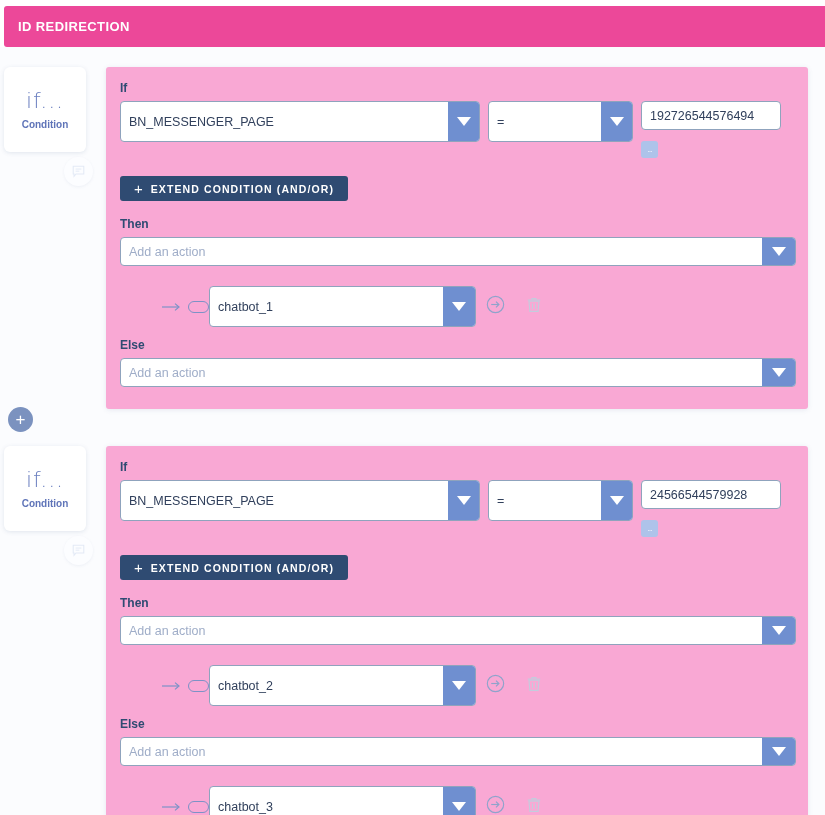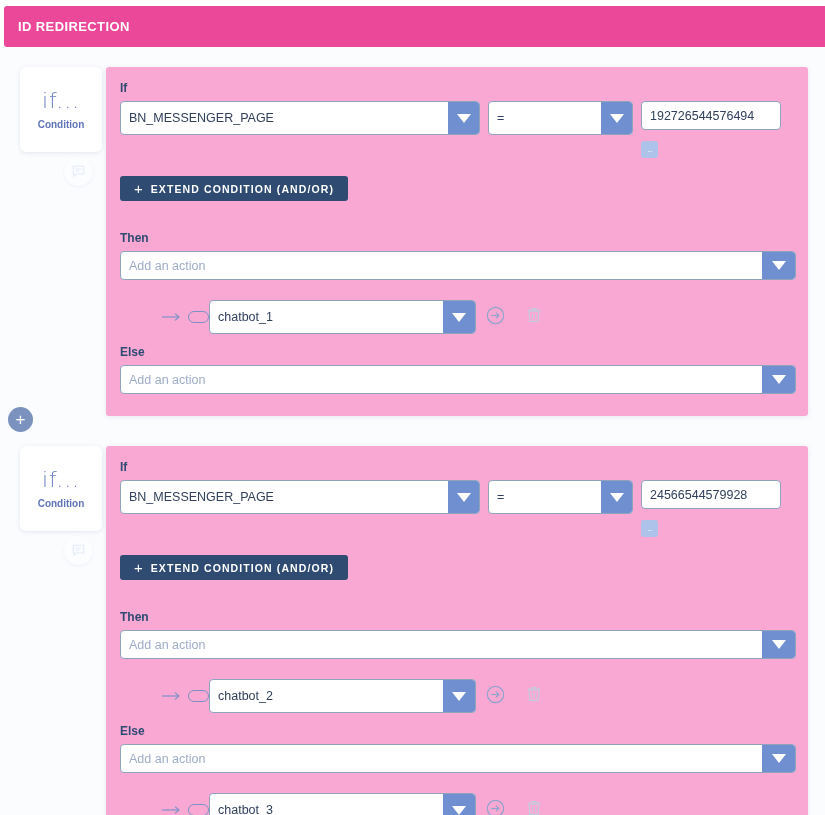--- a/index.html
+++ b/index.html
@@ -67,21 +67,21 @@
     justify-content: center;
     font-size: 17px;
     line-height: 1;
     font-weight: 300;
     cursor: pointer;
   }
 
   
   .node-card {
     position: absolute;
-    left: 20px;
+    left: 4px;
     top: 10px;
     width: 82px;
     height: 85px;
     background: #ffffff;
     border-radius: 6px;
     box-shadow: 0 1px 4px rgba(90,110,150,0.16);
     display: flex;
     flex-direction: column;
     align-items: center;
     justify-content: center;
@@ -141,21 +141,21 @@
   .cond-row {
     display: flex;
     align-items: flex-start;
     gap: 8px;
   }
 
   
   .select {
     display: flex;
     align-items: stretch;
-    height: 34px;
+    height: 41px;
     border: 1px solid #8fa3bd;
     border-radius: 4px;
     background: #ffffff;
     overflow: hidden;
     cursor: pointer;
   }
   .select .sel-text {
     flex: 1;
     display: flex;
     align-items: center;
@@ -278,21 +278,21 @@
     margin-left: 10px;
     flex: none;
     cursor: pointer;
   }
   .trash-icon {
     margin-left: 22px;
     flex: none;
     cursor: pointer;
   }
 
-  .label-then { margin-top: 14px; }
+  .label-then { margin-top: 0; }
   .label-else { margin-top: 0; }
 </style>
 </head>
 <body>
 
 <div class="header-bar">
   <span class="header-title">ID REDIRECTION</span>
 </div>
 
 <div class="canvas">

